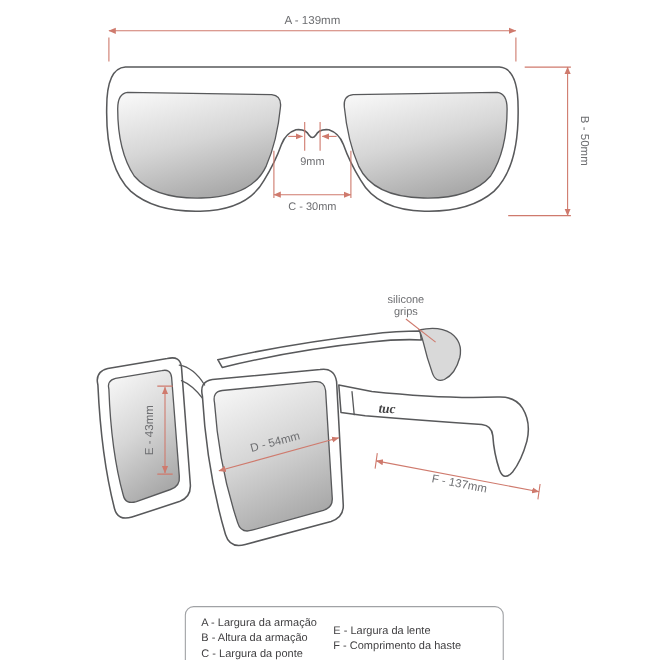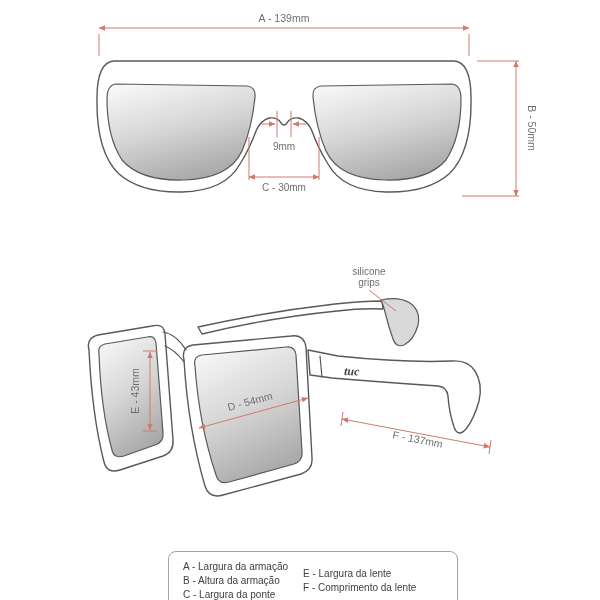--- a/index.html
+++ b/index.html
@@ -160,15 +160,15 @@
 </svg>
 
 <div class="legend">
   <div class="legend-col legend-col-left">
     <div class="legend-item">A - Largura da armação</div>
     <div class="legend-item">B - Altura da armação</div>
     <div class="legend-item">C - Largura da ponte</div>
   </div>
   <div class="legend-col">
     <div class="legend-item">E - Largura da lente</div>
-    <div class="legend-item">F - Comprimento da lente</div>
+    <div class="legend-item">F - Comprimento da haste</div>
   </div>
 </div>
 
 </body></html>

